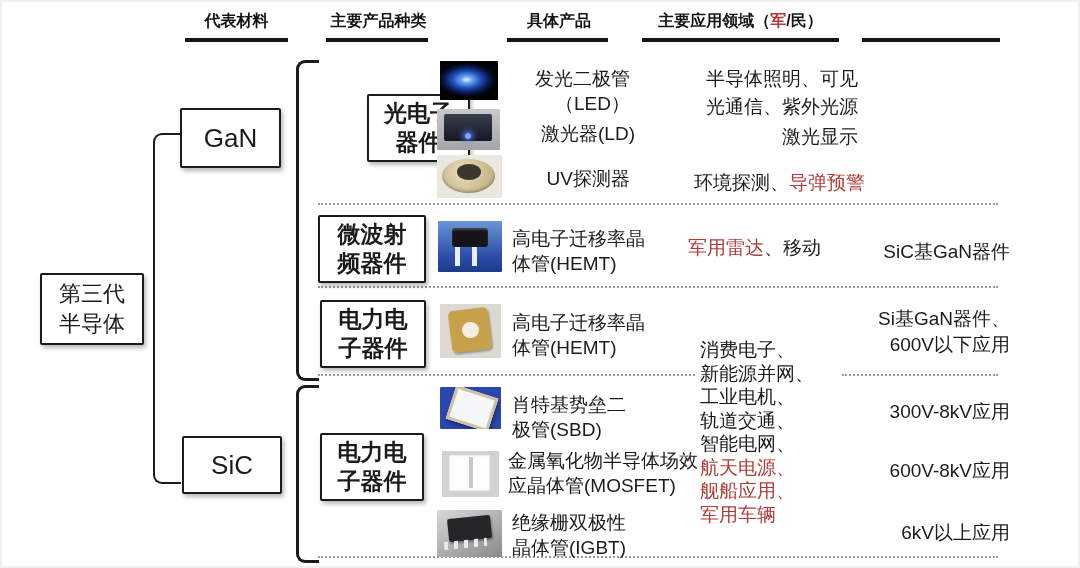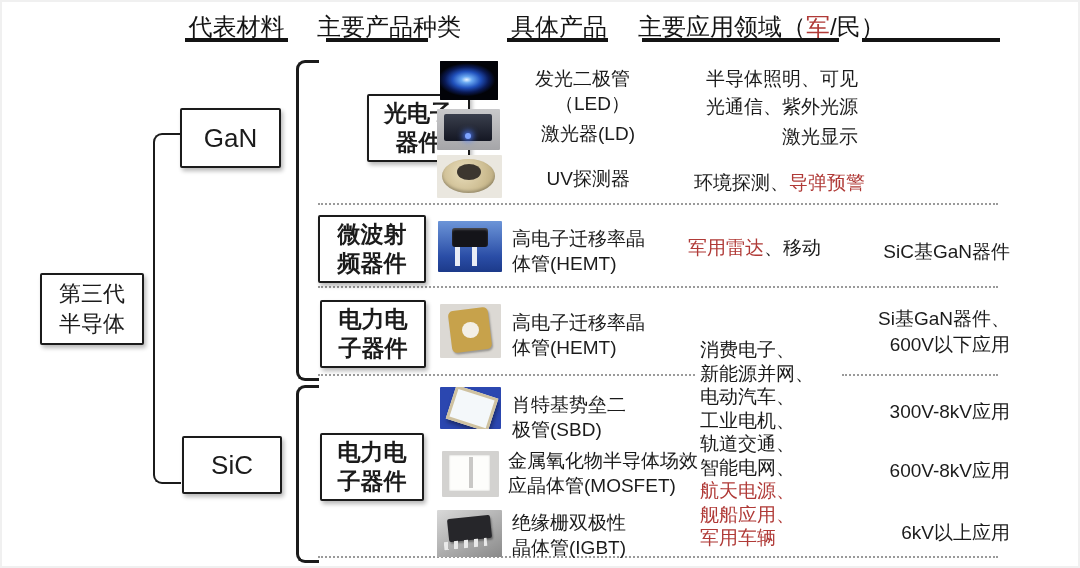--- a/index.html
+++ b/index.html
@@ -1,21 +1,21 @@
 <!DOCTYPE html>
 <html><head>
 <meta charset="utf-8">
 <style>
   html,body{margin:0;padding:0;background:#fff;}
   #stage{
     position:relative;width:1080px;height:568px;background:#ffffff;
     font-family:"Liberation Sans","DejaVu Sans",sans-serif;color:#1b1b1b;
     overflow:hidden;box-shadow:inset 0 0 0 2px #f0f0f0;
   }
-  .hdr{position:absolute;font-size:24px;font-weight:normal;color:#141414;text-align:center;white-space:nowrap;}
+  .hdr{position:absolute;font-size:16px;font-weight:bold;color:#141414;text-align:center;white-space:nowrap;}
   .hdr-u{position:absolute;height:4px;background:#141414;}
   .box{
     position:absolute;background:#fff;border:2.5px solid #1b1b1b;border-radius:2px;
     display:flex;flex-direction:column;align-items:center;justify-content:center;
     text-align:center;box-shadow:2px 3px 4px rgba(0,0,0,.28);
   }
   .box .bl{white-space:nowrap;}
   .mat{font-size:26px;}
   .cat{font-size:23px;font-weight:600;line-height:1.28;}
   .rootbox{font-size:22px;line-height:1.35;}
@@ -169,21 +169,20 @@
     <span>环境探测、</span><span class="red">导弹预警</span>
   </div>
   <div class="txt" style="left:688px;top:226px;width:175px;line-height:27px;margin-top:8px;">
     <div>
       <span class="red">军用雷达</span><span>、移动</span>
     </div>
   </div>
   <div class="applist" style="left:700px;top:338px;width:150px;">
     <div>消费电子、</div>
     <div>新能源并网、</div>
-    <div>电动汽车、</div>
     <div>工业电机、</div>
     <div>轨道交通、</div>
     <div>智能电网、</div>
     <div class="red">航天电源、</div>
     <div class="red">舰船应用、</div>
     <div class="red">军用车辆</div>
   </div>
 
   <div class="txt center" style="left:850px;top:239px;width:160px;">SiC基GaN器件</div>
   <div class="txt center" style="left:850px;top:306px;width:160px;line-height:26px;">

